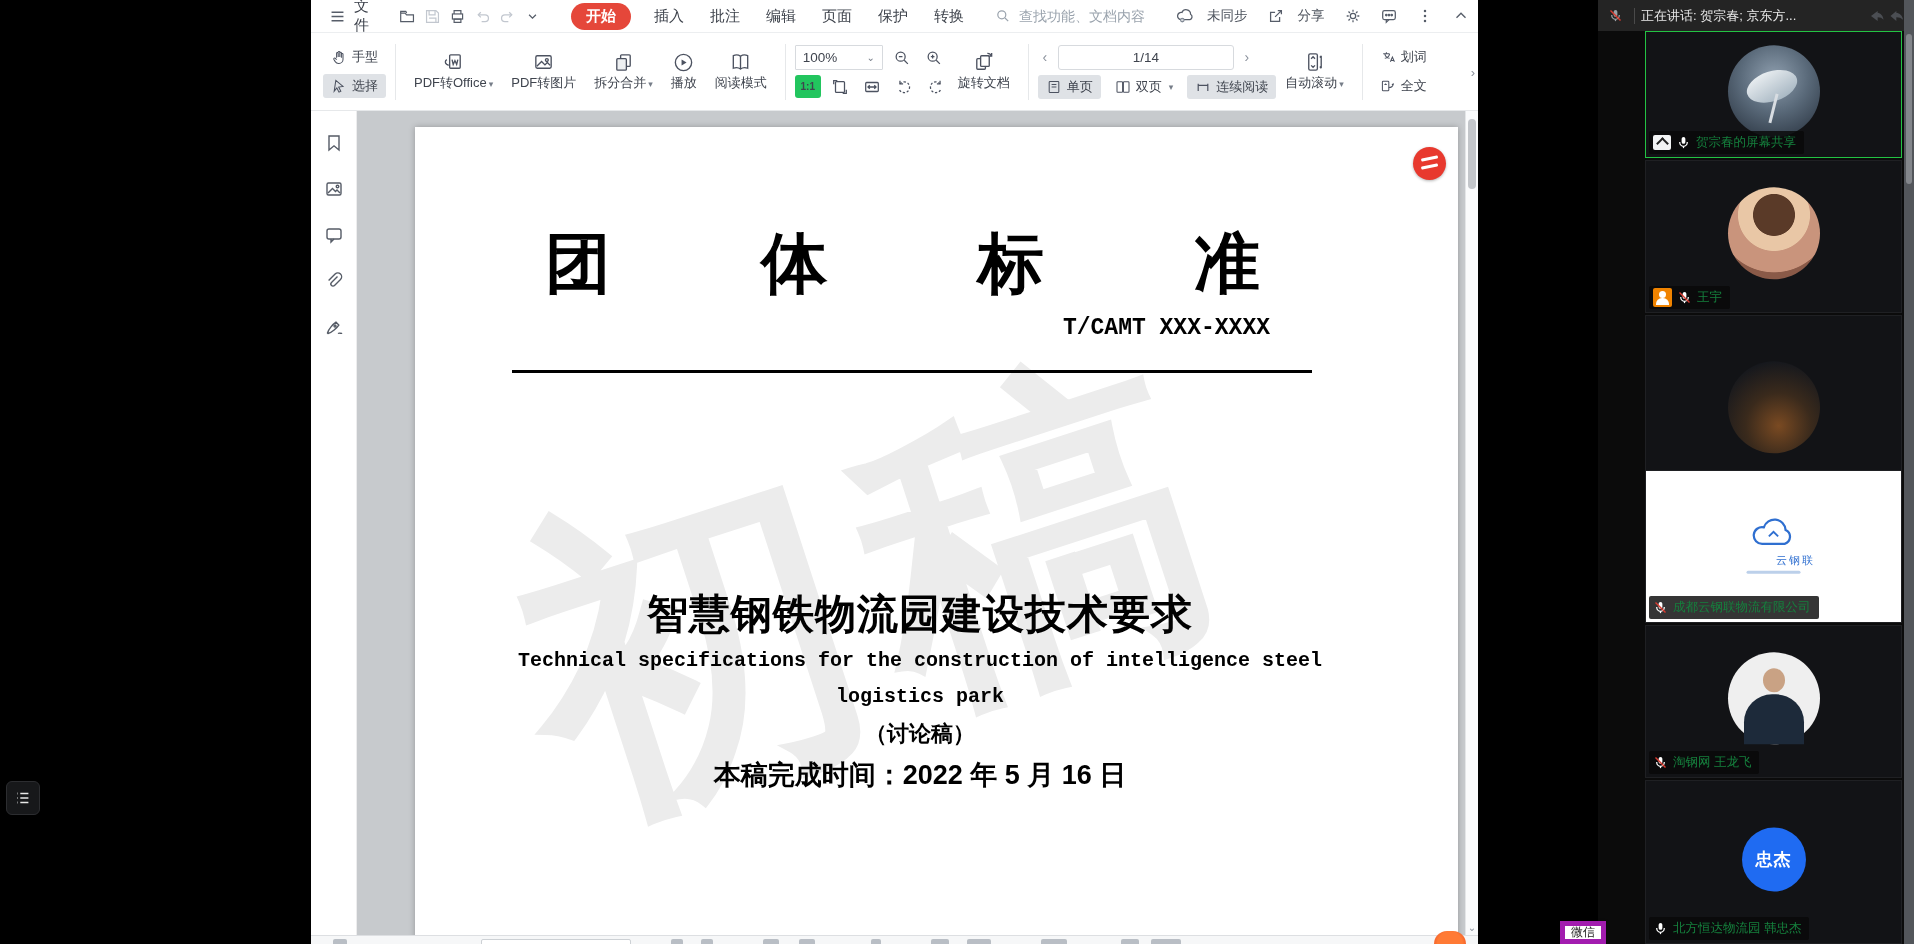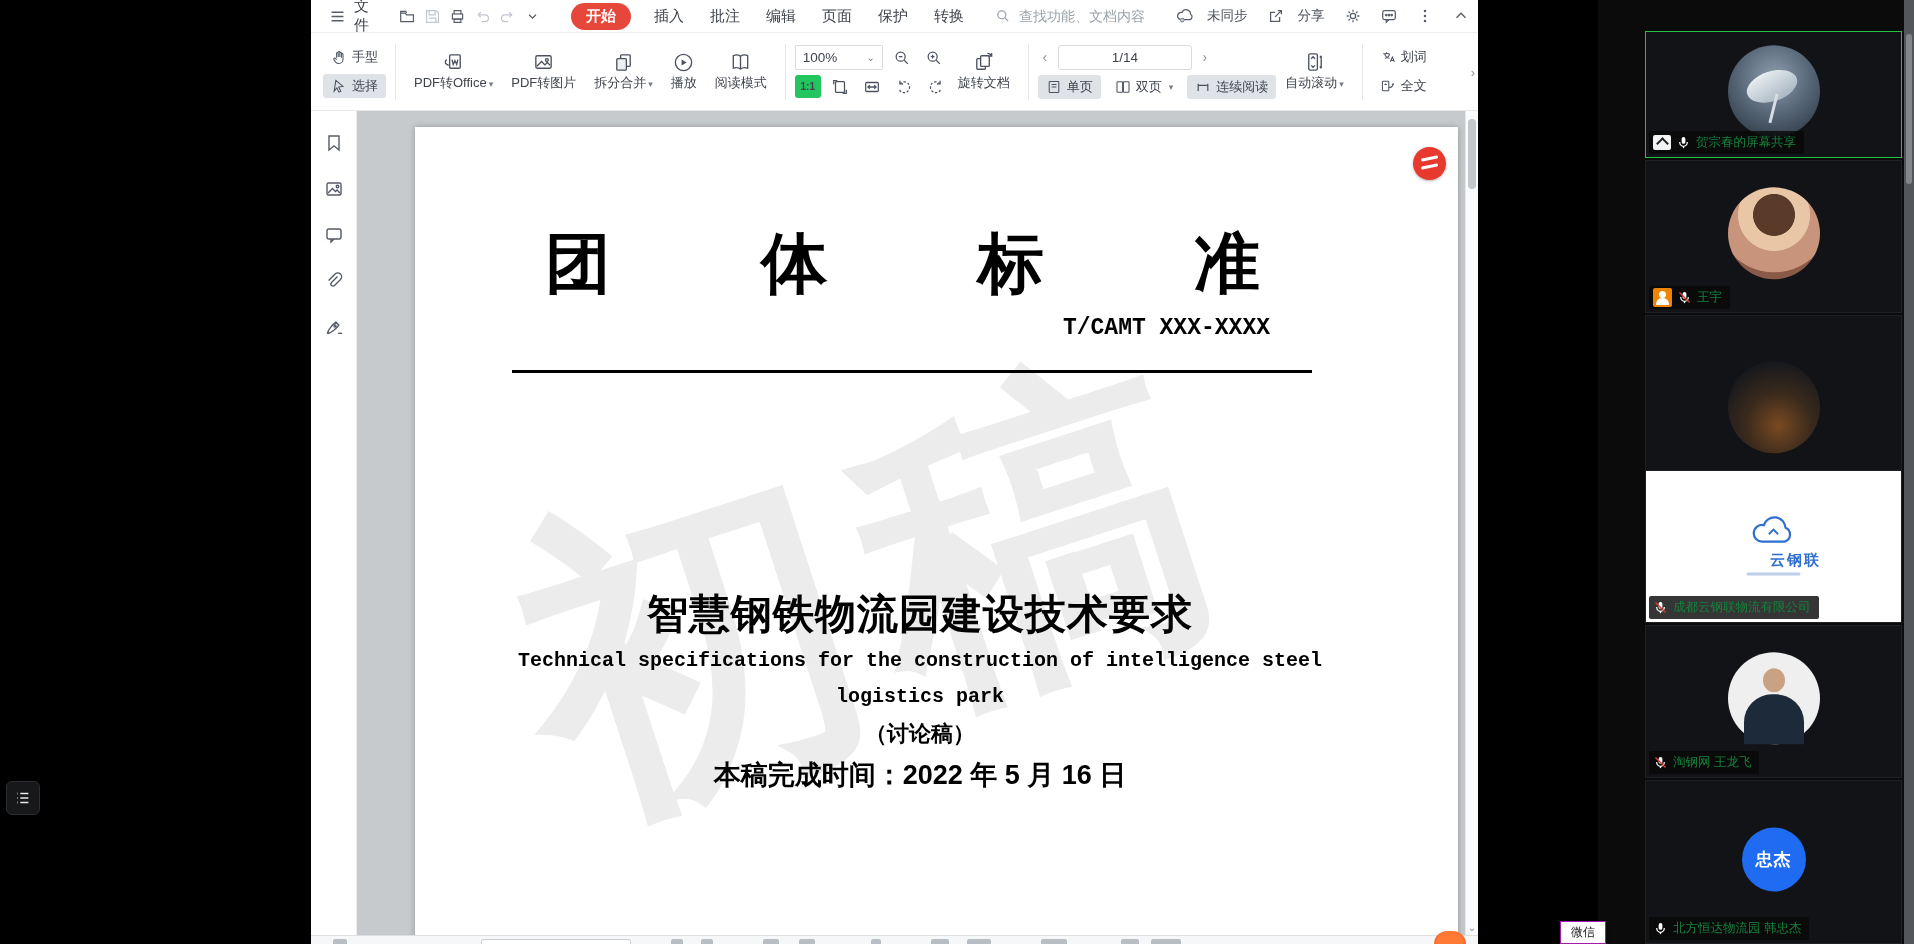--- a/index.html
+++ b/index.html
@@ -39,21 +39,21 @@
   .vbtn svg{width:23px;height:23px;color:#4c5260;}
   .caret{font-size:9px;color:#767d88;margin-left:2px;}
   .zoomgrp{display:flex;flex-direction:column;gap:5px;flex:none;}
   .zrow{display:flex;align-items:center;gap:6px;}
   .zselect{width:88px;height:25px;border:1px solid #d7dade;border-radius:1px;display:flex;align-items:center;justify-content:space-between;padding:0 7px;font-size:13.5px;color:#3f444e;}
   .zselect .caret{font-size:10px;}
   .sqic{width:26px;height:23px;display:flex;align-items:center;justify-content:center;border-radius:3px;color:#4c5260;}
   .sqic svg{width:18px;height:18px;}
   .sqic.active{background:#22c55e;}
   .pagenav{display:flex;align-items:center;gap:6px;}
-  .pagebox{width:134px;height:25px;border:1px solid #d7dade;border-radius:3px;display:flex;align-items:center;justify-content:center;font-size:13.5px;color:#3f444e;}
+  .pagebox{width:176px;height:25px;border:1px solid #d7dade;border-radius:3px;display:flex;align-items:center;justify-content:center;font-size:13.5px;color:#3f444e;}
   .navarr{color:#8a919c;font-size:14px;width:14px;text-align:center;}
   .expander{position:absolute;right:3px;top:50%;transform:translateY(-50%);color:#8a919c;font-size:13px;}
 
   
   .docrow{flex:1;display:flex;min-height:0;}
   .rail{width:46px;border-right:1px solid #ededee;display:flex;flex-direction:column;align-items:center;padding-top:22px;gap:26px;flex:none;background:#fff;}
   .rail svg{width:20px;height:20px;color:#555b66;}
   .docarea{flex:1;position:relative;background:#c7cacd;overflow:hidden;}
   .page{position:absolute;left:58px;top:16px;width:1043px;height:900px;background:#fff;box-shadow:0 0 6px rgba(0,0,0,.25);overflow:hidden;}
   .watermark{position:absolute;left:100px;top:240px;font-size:330px;font-weight:700;color:#ececec;transform:rotate(-18deg);white-space:nowrap;z-index:0;letter-spacing:30px;user-select:none;}
@@ -100,37 +100,37 @@
   .av-dish::before{content:"";position:absolute;left:18px;top:26px;width:52px;height:30px;border-radius:50%;background:linear-gradient(165deg,#f2f5f7,#9fb0bd);transform:rotate(-18deg);}
   .av-dish::after{content:"";position:absolute;left:44px;top:48px;width:3px;height:30px;background:#d8dde2;transform:rotate(14deg);}
   .av-woman{background:radial-gradient(circle at 50% 30%,#5a3a28 0 26%,#e9c7a6 27% 45%,#c9947c 46% 72%,#8a5a48 73% 100%);}
   .av-dusk{background:radial-gradient(circle at 55% 70%,#7a4a22 0,#3a2a1c 40%,#10151d 85%);}
   .av-man{background:#efefef;position:relative;}
   .av-man::before{content:"";position:absolute;left:35px;top:16px;width:22px;height:24px;border-radius:50%;background:#c9a284;}
   .av-man::after{content:"";position:absolute;left:16px;top:42px;width:60px;height:50px;border-radius:28px 28px 0 0;background:#1d2a3a;}
   .av-blue{width:64px;height:64px;border-radius:50%;background:#1f6bf2;display:flex;align-items:center;justify-content:center;color:#fff;font-size:17px;font-weight:600;letter-spacing:1px;}
   .logo4{display:flex;flex-direction:column;align-items:center;gap:3px;}
   .logo4 svg{width:52px;height:34px;color:#2f6fd0;}
-  .logo4 .lt{color:#2f6fd0;font-size:15px;font-weight:700;letter-spacing:2px;margin-left:44px;}
+  .logo4 .lt{color:#2f6fd0;font-size:11px;font-weight:400;letter-spacing:2px;margin-left:44px;}
   .logo4 .sub{width:54px;height:3px;background:#bcd0ea;border-radius:2px;}
   .tile.white{background:#fff;}
   .nlabel{position:absolute;left:3px;bottom:3px;height:23px;background:rgba(8,8,8,.82);border-radius:2px;display:flex;align-items:center;padding:0 8px 0 4px;gap:5px;max-width:246px;}
   .nlabel .nm{color:#15803d;font-size:12.5px;white-space:nowrap;overflow:hidden;}
   .micsvg{width:15px;height:15px;flex:none;}
   .sharechip{width:18px;height:15px;background:#f2f3f4;border-radius:2px;position:relative;flex:none;}
   .sharechip::before{content:"";position:absolute;left:5px;top:4px;width:7px;height:7px;border-left:2px solid #222;border-bottom:2px solid #222;transform:rotate(135deg);}
   .personchip{width:19px;height:19px;background:#f08300;border-radius:2px;position:relative;flex:none;}
   .personchip::before{content:"";position:absolute;left:6px;top:3px;width:7px;height:7px;border-radius:50%;background:#fff;}
   .personchip::after{content:"";position:absolute;left:3px;top:10px;width:13px;height:7px;border-radius:6px 6px 0 0;background:#fff;}
   .meetscroll{position:absolute;right:0;top:0;bottom:0;width:10px;background:#53565b;}
   .meetscroll .mthumb{position:absolute;left:2px;top:34px;width:6px;height:150px;border-radius:3px;background:#83868b;}
 
   
   .wpsblob{position:absolute;left:1434px;top:931px;width:32px;height:13px;background:radial-gradient(circle at 50% 100%,#ff7a35 0 60%,#e8491f 100%);border-radius:16px 16px 0 0;}
-  .wechat{position:absolute;left:1560px;top:921px;width:46px;height:23px;background:#fff;border:1px solid #a21caf;box-shadow:0 1px 3px rgba(0,0,0,.4);display:flex;align-items:center;justify-content:center;font-size:12px;color:#222;}
+  .wechat{position:absolute;left:1560px;top:921px;width:46px;height:23px;background:#fff;border:5px solid #a21caf;box-shadow:0 1px 3px rgba(0,0,0,.4);display:flex;align-items:center;justify-content:center;font-size:12px;color:#222;}
 </style>
 </head>
 <body>
 
 <div id="stage">
 
   <div class="wps">
 
     <div class="menubar">
       <span class="mb-ic">
@@ -473,20 +473,40 @@
   </div>
 
   <div class="floatbtn">
     <svg viewBox="0 0 20 20" fill="none" stroke="currentColor" stroke-width="1.6">
         <path d="M7 5h9M7 10h9M7 15h9"></path>
         <path d="M3.5 5h.5M3.5 10h.5M3.5 15h.5" stroke-width="2"></path>
       </svg>
   </div>
 
   <div class="meet">
+    <div class="speakbar">
+      <span class="micwrap">
+        <svg class="micsvg" viewBox="0 0 24 24">
+            <rect x="9" y="3" width="6" height="11" rx="3" fill="#9aa0a6"></rect>
+            <path d="M6 11v1a6 6 0 0 0 12 0v-1" stroke="#9aa0a6" stroke-width="2" fill="none"></path>
+            <path d="M12 18v3" stroke="#9aa0a6" stroke-width="2"></path>
+            <path d="M4 4l16 16" stroke="#d93b30" stroke-width="2.2"></path>
+          </svg>
+      </span>
+      <span class="div"></span>
+      <span class="speaktext">正在讲话: 贺宗春; 京东方...</span>
+      <span class="speakarrows">
+        <svg viewBox="0 0 24 24" fill="currentColor">
+            <path d="M14 6 6 12l8 6v-4.5c3 0 5.5 1 7 3-.5-5-3.5-8-7-8.5z"></path>
+          </svg>
+        <svg viewBox="0 0 24 24" fill="currentColor">
+            <path d="M10 6 3 12l7 6v-4.5c3.5 0 6 1 8 3-.5-5-4-8-8-8.5z"></path>
+          </svg>
+      </span>
+    </div>
 
     <div class="tiles">
 
       <div class="tile share" style="top:31px;height:127px;">
         <div class="avwrap">
             <div class="avatar av-dish"></div>
           </div>
         <div class="nlabel">
           <span class="sharechip"></span>
           <svg class="micsvg" viewBox="0 0 24 24">

